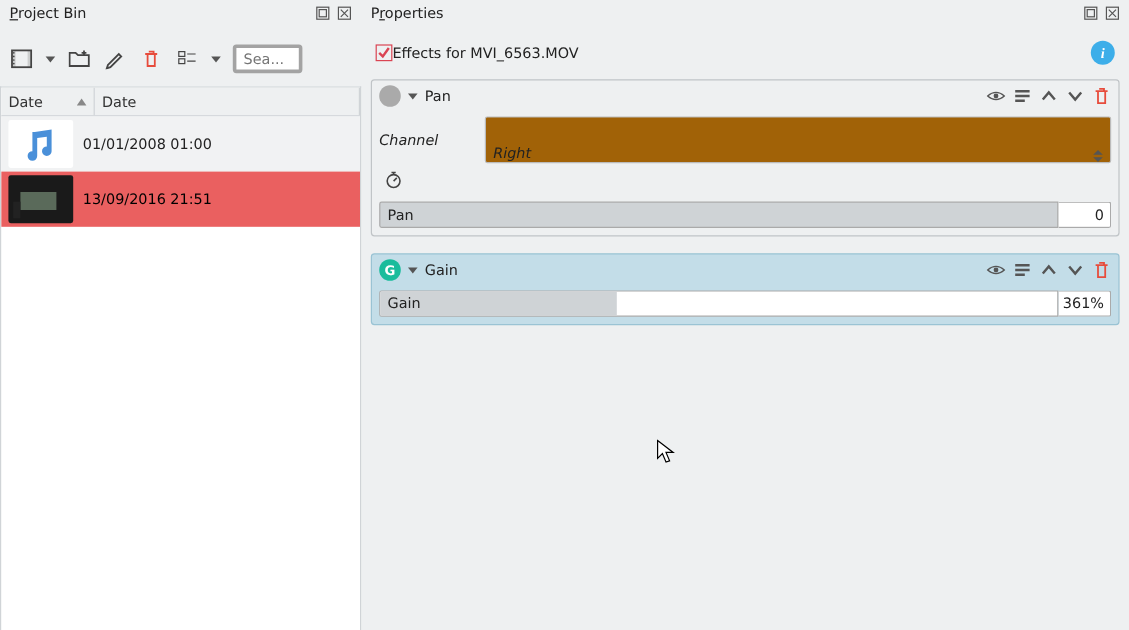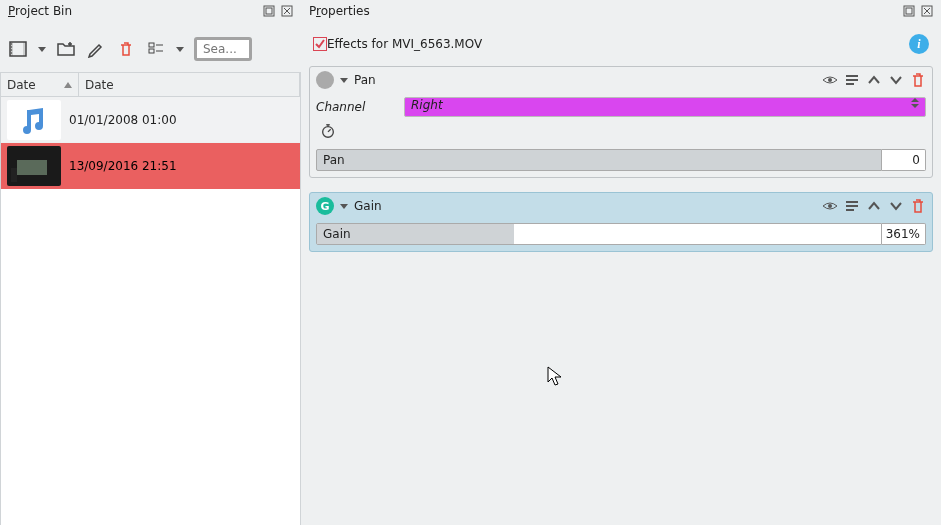--- a/index.html
+++ b/index.html
@@ -52,21 +52,21 @@
   .effect-header { height: 26px; display: flex; align-items: center; gap: 6px; padding: 0 6px; }
   .effect-icon { width: 18px; height: 18px; border-radius: 50%; background: #aaa; display: flex; align-items: center; justify-content: center; font-weight: bold; color: #fff; font-size: 11px; }
   .effect-icon.gain { background: #1abc9c; }
   .small-arrow { width: 0; height: 0; border-left: 4px solid transparent; border-right: 4px solid transparent; border-top: 5px solid #555; }
   .effect-actions { margin-left: auto; display: flex; gap: 6px; align-items: center; }
   .icon-sm { width: 16px; height: 16px; display: flex; align-items: center; justify-content: center; color: #555; cursor: pointer; }
   .icon-sm.red { color: #e74c3c; }
 
   .field-row { display: flex; align-items: center; padding: 4px 6px; gap: 8px; font-style: italic; }
   .label { width: 80px; }
-  .select { flex: 1; height: 20px; border: 1px solid #bbb; border-radius: 2px; background: #d946ef; padding: 0 6px; display: flex; align-items: flex-start; justify-content: space-between; }
+  .select { flex: 1; height: 39px; border: 1px solid #bbb; border-radius: 2px; background: #a16207; padding: 0 6px; display: flex; align-items: flex-end; justify-content: space-between; }
   .spinner-handle { display: flex; flex-direction: column; }
   .spinner-handle .up, .spinner-handle .down { width: 0; height: 0; border-left: 4px solid transparent; border-right: 4px solid transparent; }
   .spinner-handle .up { border-bottom: 4px solid #555; margin-bottom: 2px; }
   .spinner-handle .down { border-top: 4px solid #555; }
 
   .timer-row { padding: 2px 6px 6px 10px; }
 
   .slider-row { display: flex; align-items: stretch; padding: 4px 6px 6px 6px; gap: 0; }
   .slider-track { flex: 1; height: 22px; border: 1px solid #aaa; border-radius: 2px 0 0 2px; background: #cfd3d6; display: flex; align-items: center; padding: 0 6px; position: relative; }
   .slider-track.gain .fill { position: absolute; left: 0; top: 0; bottom: 0; width: 35%; background: #cfd3d6; }

